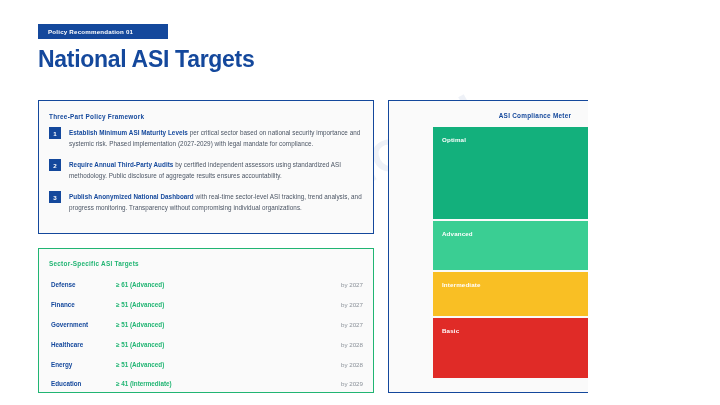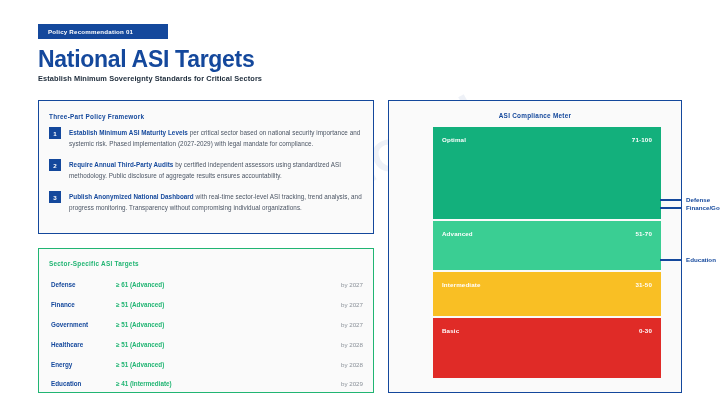--- a/index.html
+++ b/index.html
@@ -4,21 +4,21 @@
 <style>
   * { box-sizing: border-box; margin: 0; padding: 0; }
   html, body {
     width: 720px; height: 405px;
     background: #ffffff;
     font-family: "Liberation Sans", sans-serif;
     overflow: hidden;
   }
   #page {
     position: relative;
-    width: 720px; height: 405px;
+    width: 588px; height: 405px;
     background: #ffffff;
     overflow: hidden;
   }
 
   
   .watermark {
     position: absolute;
     left: 268px; top: 196px;
     font-size: 44px;
     font-weight: 700;
@@ -221,21 +221,20 @@
 </style>
 </head>
 <body>
 
 <div id="page">
 
   <div class="watermark">NATIONAL</div>
 
   <div class="badge">Policy Recommendation 01</div>
   <div class="page-title">National ASI Targets</div>
-  <div class="page-subtitle">Establish Minimum Sovereignty Standards for Critical Sectors</div>
 
   <div class="panel panel-framework">
     <div class="panel-heading heading-blue fw-head">Three-Part Policy Framework</div>
     <div class="fw-list" id="fw-list">
         <div class="fw-item">
           <div class="fw-num">1</div>
           <div class="fw-text"><span class="lead">Establish Minimum ASI Maturity Levels</span><span> per critical sector based on national security importance and systemic risk. Phased implementation (2027-2029) with legal mandate for compliance.</span></div>
         </div>
         <div class="fw-item">
           <div class="fw-num">2</div>

